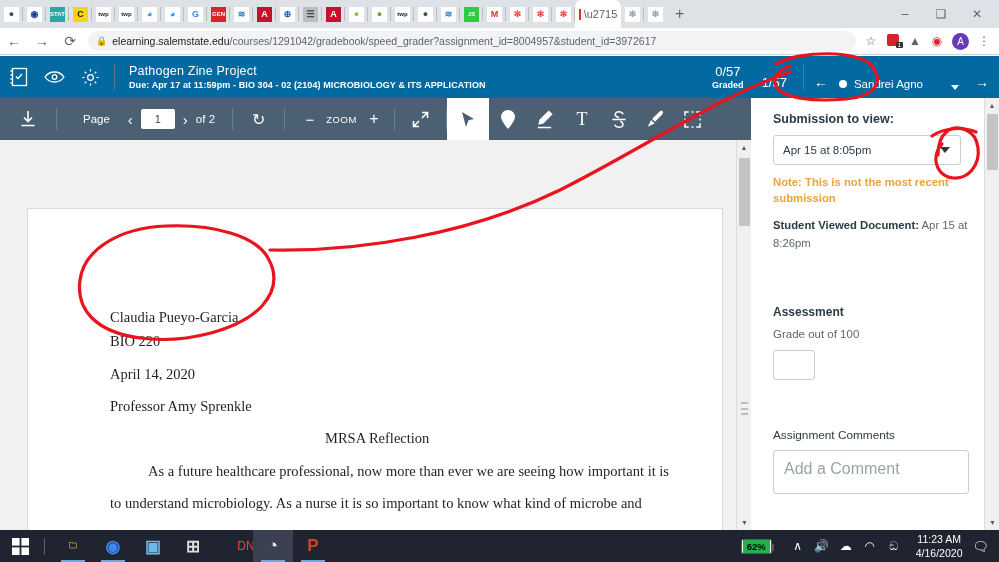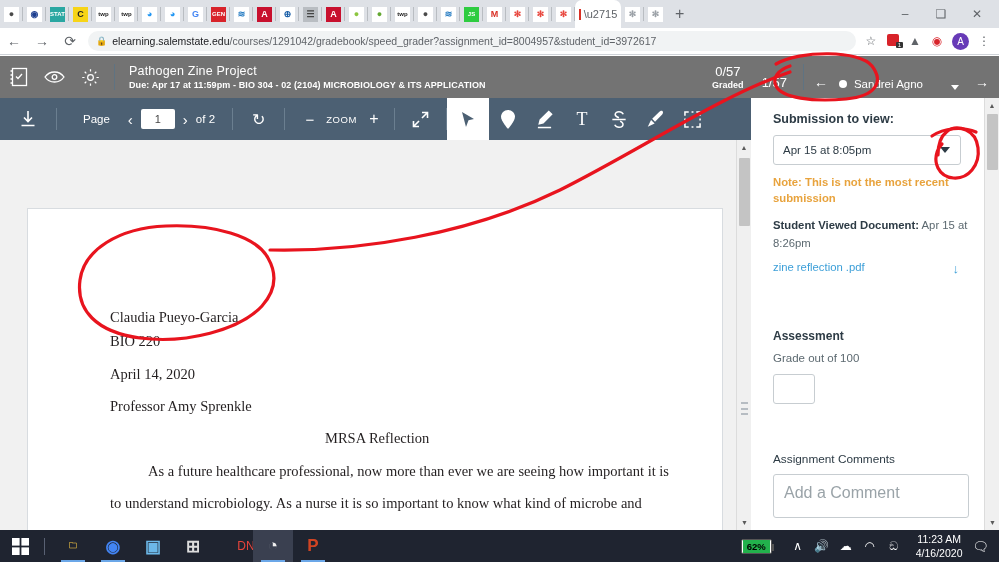--- a/index.html
+++ b/index.html
@@ -63,21 +63,21 @@
   .bar-actions .ic { width: 22px; text-align: center; font-size: 12px; color: #5f6368; }
   .avatar-a {
     width: 17px; height: 17px; border-radius: 50%; background: #673ab7;
     color: #fff; font-size: 10px; display: flex; align-items: center;
     justify-content: center; margin: 0 4px;
   }
 
   
   .app-header {
     position: absolute; left: 0; top: 56px; width: 999px; height: 42px;
-    background: #737373; color: #fff; display: flex; align-items: center;
+    background: #0369a1; color: #fff; display: flex; align-items: center;
   }
   .hdr-icons { display: flex; align-items: center; padding-left: 9px; gap: 16px; }
   .hdr-icons svg { display: block; }
   .hdr-div { width: 1px; height: 26px; background: #5f7382; margin: 0 14px; }
   .hdr-title { font-size: 12.5px; font-weight: 400; letter-spacing: .2px; }
   .hdr-sub { font-size: 9px; font-weight: bold; margin-top: 2px; letter-spacing: .1px; }
   .hdr-right { margin-left: auto; display: flex; align-items: flex-end; padding-right: 10px; }
   .graded { text-align: center; margin-right: 18px; }
   .graded .n { font-size: 13px; }
   .graded .l { font-size: 9px; font-weight: bold; margin-top: 1px; }
@@ -504,24 +504,20 @@
       <div class="p-h">Submission to view:</div>
       <div class="select">
         <span>Apr 15 at 8:05pm</span>
         <span class="tri"></span>
       </div>
       <div class="note">Note: This is not the most recent submission</div>
       <div class="meta">
         <b>Student Viewed Document:</b>
         <span>Apr 15 at 8:26pm</span>
       </div>
-      <div class="filerow">
-        <span class="filelink">zine reflection .pdf</span>
-        <span class="dl-arrow">↓</span>
-      </div>
       <div class="assess-h">Assessment</div>
       <div class="grade-lbl">Grade out of 100</div>
       <div class="grade-box"></div>
       <div class="comments-h">Assignment Comments</div>
       <div class="comment-box">Add a Comment</div>
     </div>
     <div class="panel-scroll">
       <div class="sb-arrow">▲</div>
       <div class="psb-thumb"></div>
       <div class="sb-arrow" style="position:absolute;bottom:0;width:15px;">▼</div>

